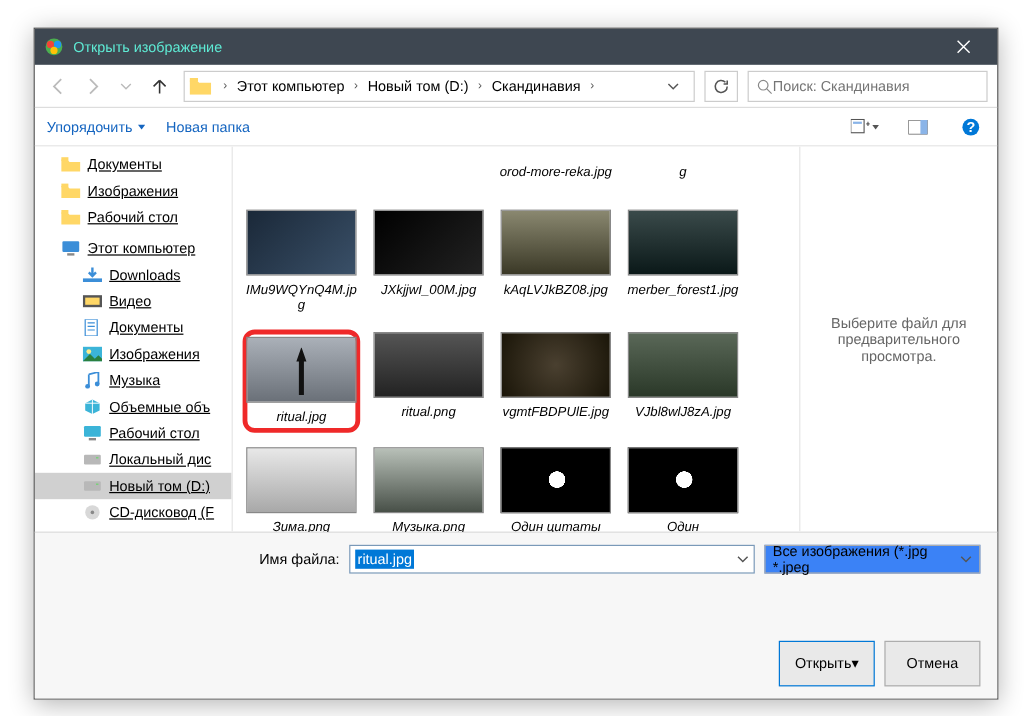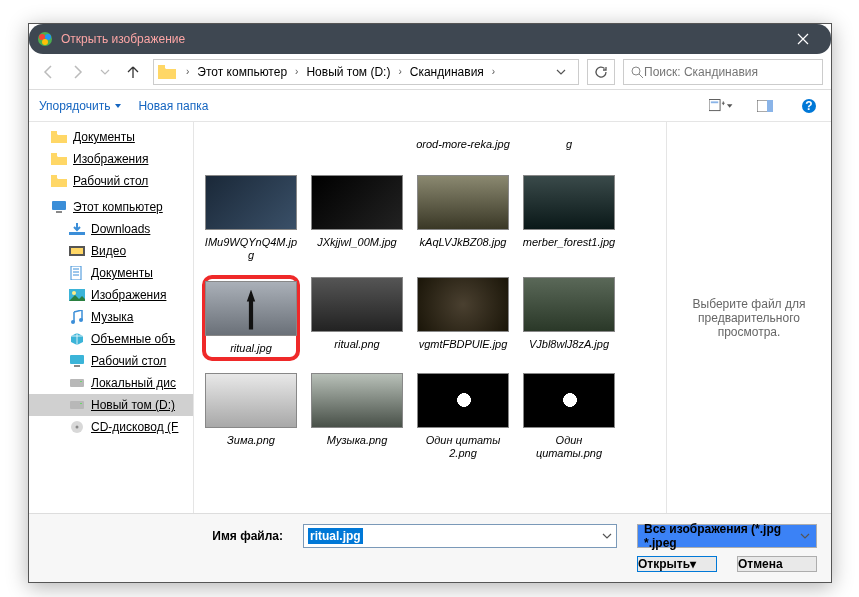--- a/index.html
+++ b/index.html
@@ -1,18 +1,18 @@
 <!DOCTYPE html>
 <html><head>
 <meta charset="utf-8">
 <style>
 * { margin: 0; padding: 0; box-sizing: border-box; font-family: "Segoe UI", Tahoma, sans-serif; font-size: 12px; }
 body { background: #fff; width: 859px; height: 597px; position: relative; }
 .dialog { position: absolute; left: 28px; top: 23px; width: 804px; height: 560px; background: #fff; border: 1px solid #555; box-shadow: 0 4px 20px rgba(0,0,0,0.3); display: flex; flex-direction: column; }
-.titlebar { height: 30px; background: #3e4751; color: #fca5a5; display: flex; align-items: center; padding: 0 8px; border-radius: 14px; }
+.titlebar { height: 30px; background: #3e4751; color: #5eead4; display: flex; align-items: center; padding: 0 8px; }
 .titlebar .icon { width: 16px; height: 16px; margin-right: 8px; }
 .titlebar .title { flex: 1; font-size: 12px; }
 .titlebar .close { width: 40px; height: 30px; display: flex; align-items: center; justify-content: center; cursor: pointer; }
 .navbar { height: 36px; display: flex; align-items: center; padding: 4px 8px; gap: 4px; border-bottom: 1px solid #ddd; }
 .nav-btn { width: 24px; height: 24px; display: flex; align-items: center; justify-content: center; color: #999; cursor: pointer; }
 .nav-btn.enabled { color: #333; }
 .breadcrumb { flex: 1; height: 26px; border: 1px solid #ccc; background: #fff; display: flex; align-items: center; padding: 0 4px; margin: 0 4px; }
 .breadcrumb .folder-icon { width: 18px; height: 14px; margin-right: 4px; }
 .breadcrumb .chev { color: #555; padding: 0 6px; font-size: 10px; }
 .breadcrumb .crumb { padding: 0 2px; cursor: pointer; }
@@ -31,29 +31,29 @@
 .sidebar-item.child { padding-left: 40px; }
 .sidebar-item .si-icon { width: 16px; height: 14px; flex-shrink: 0; }
 .main { flex: 1; display: flex; }
 .files { flex: 1; padding: 8px; display: flex; flex-wrap: wrap; gap: 10px 8px; align-content: flex-start; overflow-y: auto; }
 .file-item { width: 98px; display: flex; flex-direction: column; align-items: center; cursor: pointer; padding: 2px; }
 .file-item .thumb { width: 92px; height: 55px; background: #333; border: 1px solid #888; }
 .file-item .fname { text-align: center; font-size: 11px; margin-top: 6px; word-break: break-word; line-height: 1.2; font-style: italic; }
 .file-item.highlighted { border: 4px solid #ef2929; border-radius: 10px; }
 .preview { width: 165px; border-left: 1px solid #e5e5e5; display: flex; align-items: center; justify-content: center; padding: 10px; text-align: center; color: #666; font-size: 11px; }
 .footer { border-top: 1px solid #ddd; padding: 10px 14px; background: #f7f7f7; }
-.footer-row { display: flex; align-items: center; gap: 20px; margin-bottom: 8px; font-weight: bold; }
+.footer-row { display: flex; align-items: center; gap: 8px; margin-bottom: 8px; }
 .footer-row:last-child { margin-bottom: 0; justify-content: flex-end; }
 .footer .label { width: 240px; text-align: right; }
 .fname-input { flex: 1; height: 24px; border: 1px solid #7a99b8; padding: 0 4px; display: flex; align-items: center; background: #fff; }
 .fname-input .sel { background: #0078d7; color: #fff; padding: 1px 2px; }
 .fname-input .dd { margin-left: auto; color: #555; }
 .filter-select { width: 180px; height: 24px; border: 1px solid #adadad; padding: 0 6px; display: flex; align-items: center; background: #3b82f6; }
 .filter-select .dd { margin-left: auto; color: #555; }
-.dlg-btn { min-width: 80px; height: 16px; border: 1px solid #adadad; background: #e9e9e9; display: flex; align-items: center; cursor: pointer; }
+.dlg-btn { min-width: 80px; height: 38px; border: 1px solid #adadad; background: #e9e9e9; display: flex; align-items: center; justify-content: center; cursor: pointer; margin-top: 48px; }
 .dlg-btn.default { border: 1px solid #0078d7; }
 .thumb.storm { background: linear-gradient(135deg, #1a2838, #3a5068); }
 .thumb.dark1 { background: linear-gradient(135deg, #000, #222); }
 .thumb.mountain { background: linear-gradient(180deg, #8a8870, #3a3826); }
 .thumb.forest { background: linear-gradient(180deg, #3a4a4a, #0a1818); }
 .thumb.ritual { background: linear-gradient(180deg, #aab0b8, #6a7078); position:relative; }
 .thumb.ritual::after { content:''; position:absolute; left:38px; top:8px; width:14px; height:40px; background:#111; clip-path: polygon(50% 0, 80% 30%, 65% 30%, 65% 100%, 35% 100%, 35% 30%, 20% 30%); }
 .thumb.darkwolf { background: linear-gradient(180deg, #555, #222); }
 .thumb.cave { background: radial-gradient(circle, #4a4030, #1a1508); }
 .thumb.ship { background: linear-gradient(180deg, #5a6858, #2a3828); }

